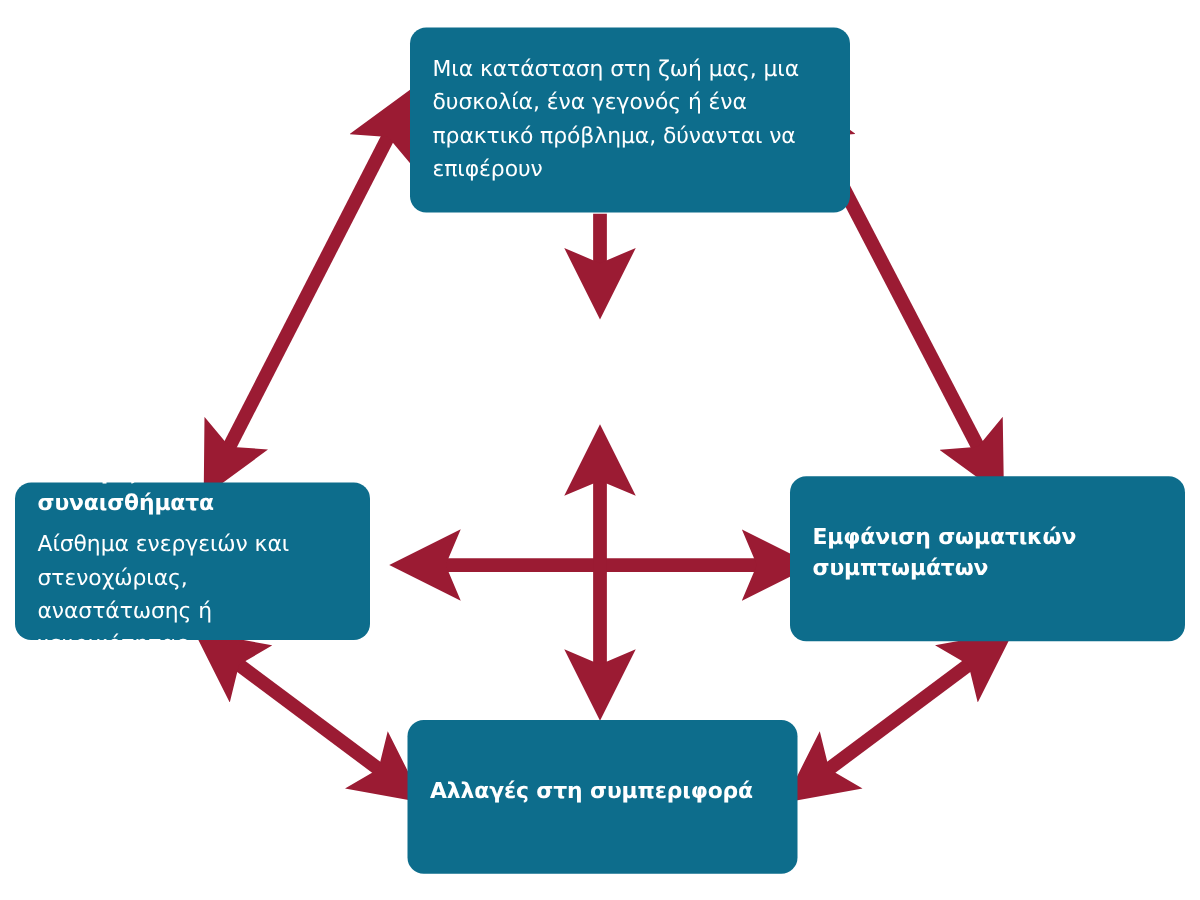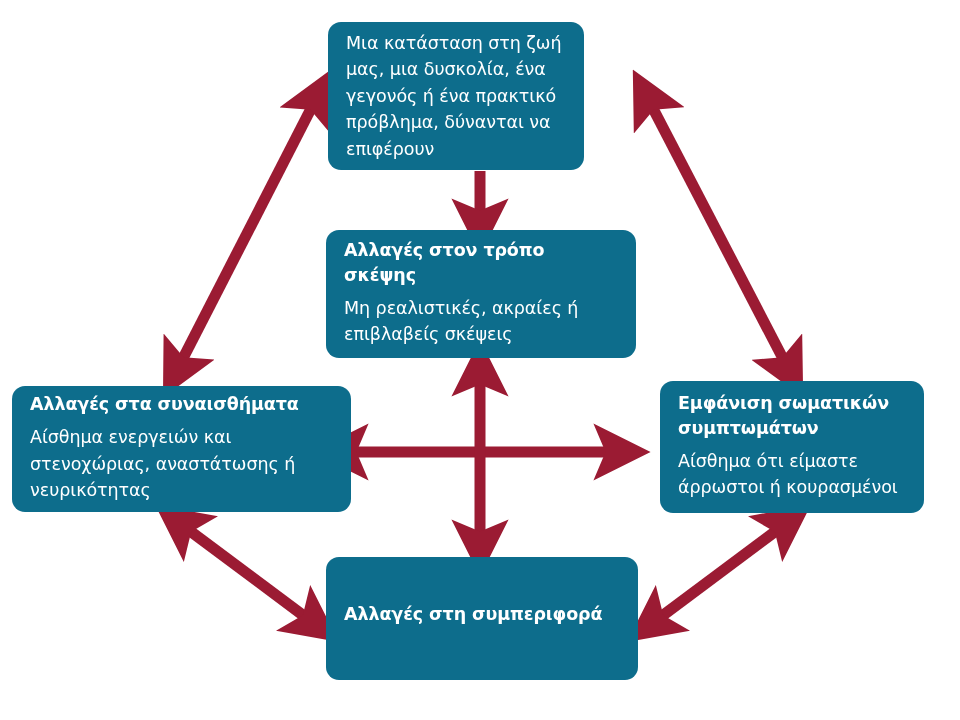--- a/index.html
+++ b/index.html
@@ -56,34 +56,34 @@
     font-size: 17.5px;
     line-height: 1.52;
     letter-spacing: -0.05px;
   }
   .node.no-title .node-body {
     margin: 0;
   }
 
   
   #node-trigger {
-    left: 328px;  top: 22px;   width: 256px; height: 148px;
+    left: 328px;  top: 22px;   width: 352px; height: 148px;
     padding-top: 16px;
   }
   #node-thoughts {
     left: 326px;  top: 230px;  width: 310px; height: 128px;
   }
   #node-emotions {
-    left: 12px;   top: 386px;  width: 339px; height: 126px;
+    left: 12px;   top: 386px;  width: 284px; height: 126px;
   }
   #node-physical {
-    left: 660px;  top: 381px;  width: 264px; height: 132px;
+    left: 632px;  top: 381px;  width: 316px; height: 132px;
   }
   #node-behaviour {
-    left: 326px;  top: 557px;  width: 312px; height: 123px;
+    left: 326px;  top: 576px;  width: 312px; height: 123px;
   }
 </style>
 </head>
 <body>
 
 <div id="stage">
 
   <svg id="arrows" viewBox="0 0 960 720" width="960" height="720" xmlns="http://www.w3.org/2000/svg">
     <defs>
       <marker id="ah-end" markerWidth="5.2" markerHeight="5.2" refX="2.6" refY="2.6" orient="auto" markerUnits="strokeWidth">
@@ -120,32 +120,27 @@
 
     <g>
       <line x1="788" y1="522" x2="650" y2="625" stroke="#9b1b33" stroke-width="11" marker-start="url(#ah-start)" marker-end="url(#ah-end)"></line>
     </g>
   </svg>
 
   <div class="node no-title" id="node-trigger">
     <div class="node-body">Μια κατάσταση στη ζωή μας, μια δυσκολία, ένα γεγονός ή ένα πρακτικό πρόβλημα, δύνανται να επιφέρουν</div>
   </div>
 
-  <div class="node" id="node-thoughts">
-    <div class="node-title">Αλλαγές στον τρόπο σκέψης</div>
-    <div class="node-body">Μη ρεαλιστικές, ακραίες ή επιβλαβείς σκέψεις</div>
-  </div>
 
   <div class="node" id="node-emotions">
     <div class="node-title">Αλλαγές στα συναισθήματα</div>
     <div class="node-body">Αίσθημα ενεργειών και στενοχώριας, αναστάτωσης ή νευρικότητας</div>
   </div>
 
   <div class="node" id="node-physical">
     <div class="node-title">Εμφάνιση σωματικών συμπτωμάτων</div>
-    <div class="node-body">Αίσθημα ότι είμαστε άρρωστοι ή κουρασμένοι</div>
   </div>
 
   <div class="node" id="node-behaviour">
     <div class="node-title">Αλλαγές στη συμπεριφορά</div>
   </div>
 
 </div>
 
 </body></html>

